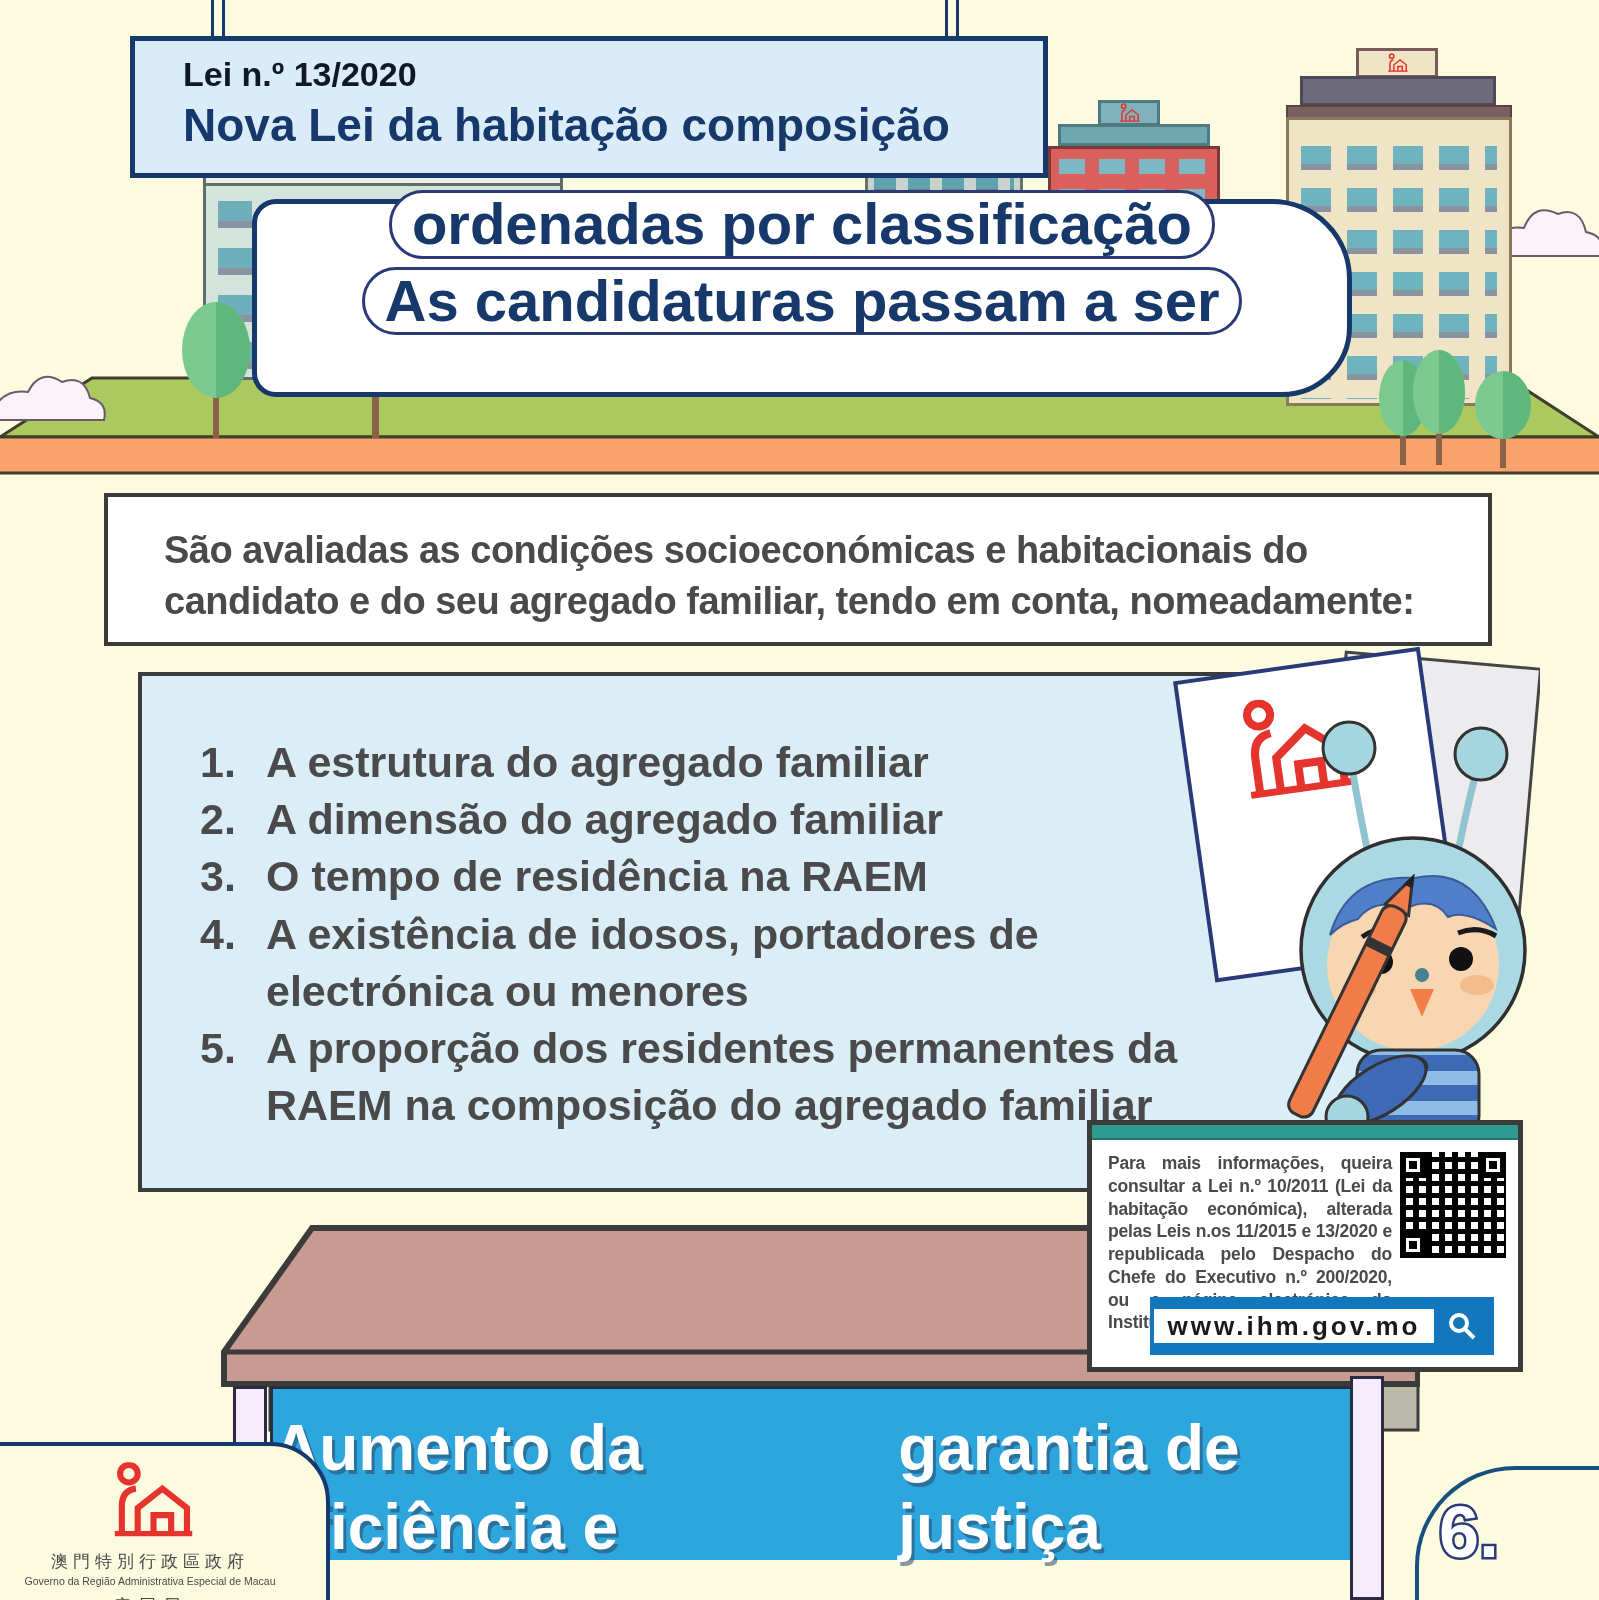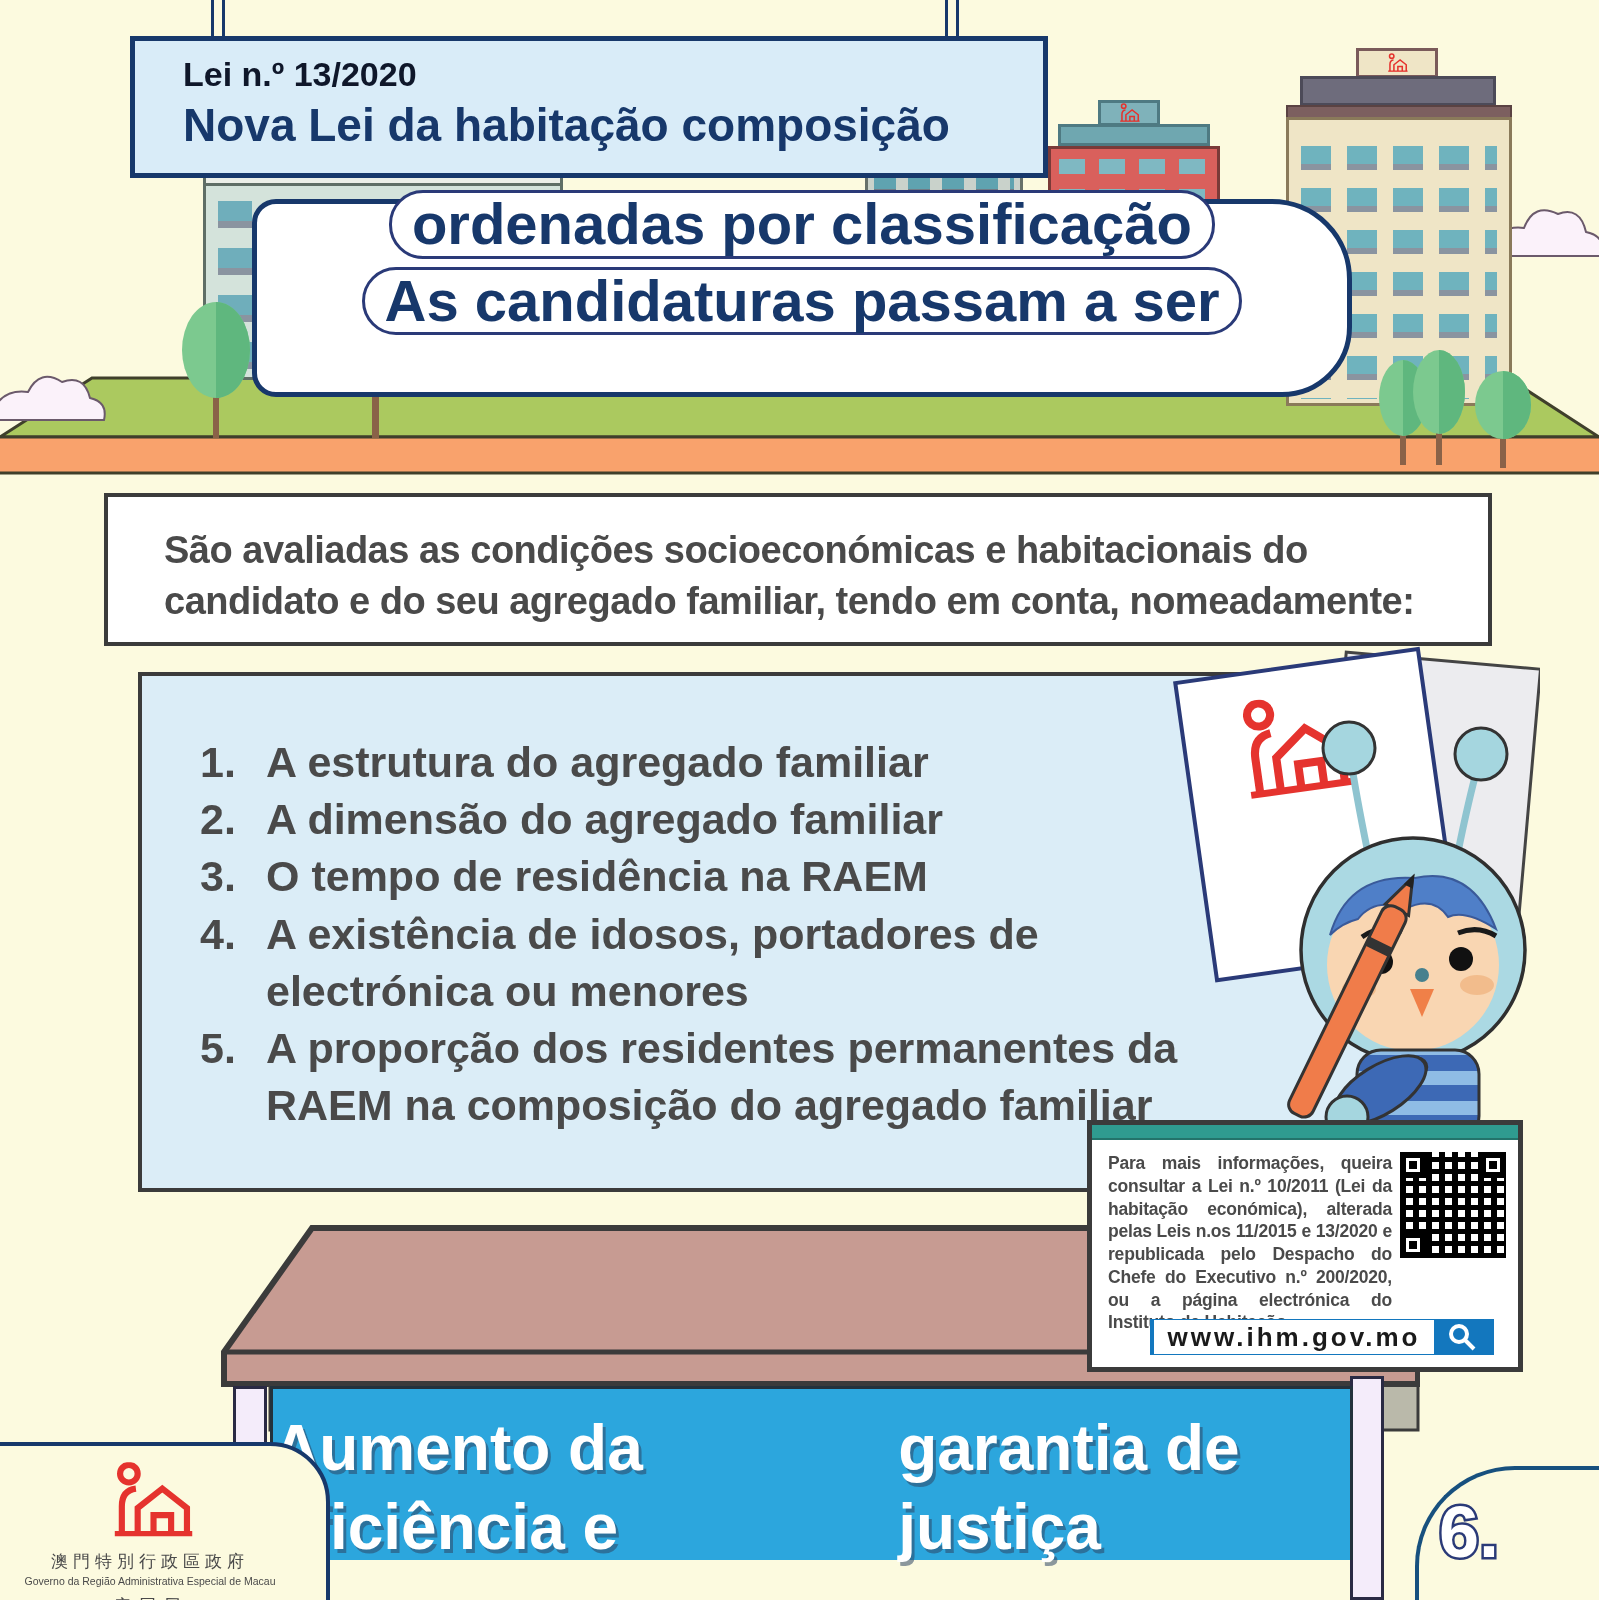--- a/index.html
+++ b/index.html
@@ -92,21 +92,21 @@
   .card-row{display:flex;padding:12px 12px 0 16px;}
   .card-text{width:288px;font-size:17.5px;font-weight:bold;color:#4A4A4A;line-height:1.3;
              text-align:justify;letter-spacing:-0.2px;}
   .qr{position:relative;width:106px;height:106px;margin-left:8px;flex:none;
       background-image:
         repeating-linear-gradient(90deg,#000 0 6px,rgba(0,0,0,0) 6px 13px),
         repeating-linear-gradient(0deg,#000 0 5px,#fff 5px 12px);}
   .finder{position:absolute;width:26px;height:26px;background:#fff;border:6px solid #000;box-sizing:border-box;}
   .finder::after{content:"";position:absolute;left:3px;top:3px;width:8px;height:8px;background:#000;}
   .f1{left:0;top:0;} .f2{right:0;top:0;} .f3{left:0;bottom:0;}
-  .search{position:absolute;left:58px;bottom:12px;width:344px;height:36px;background:#1377BE;
+  .search{position:absolute;left:58px;bottom:12px;width:344px;height:58px;background:#1377BE;
           display:flex;align-items:center;box-sizing:border-box;padding:4px;}
   .url-box{flex:1;height:34px;background:#fff;display:flex;align-items:center;justify-content:center;}
   .url-text{font-size:26px;font-weight:bold;color:#1a1a1a;letter-spacing:3px;}
   .mag{width:56px;display:flex;align-items:center;justify-content:center;}
 
   
   .footer-box{left:-30px;top:1442px;width:360px;height:190px;background:#FCFADF;border:4px solid #17386B;
               border-radius:0 60px 0 0;box-sizing:border-box;z-index:9;text-align:center;padding-top:16px;}
   .f-zh1{font-size:17px;color:#4A4A4A;letter-spacing:5px;margin-top:6px;}
   .f-pt1{font-size:10.5px;color:#4A4A4A;margin-top:2px;}

